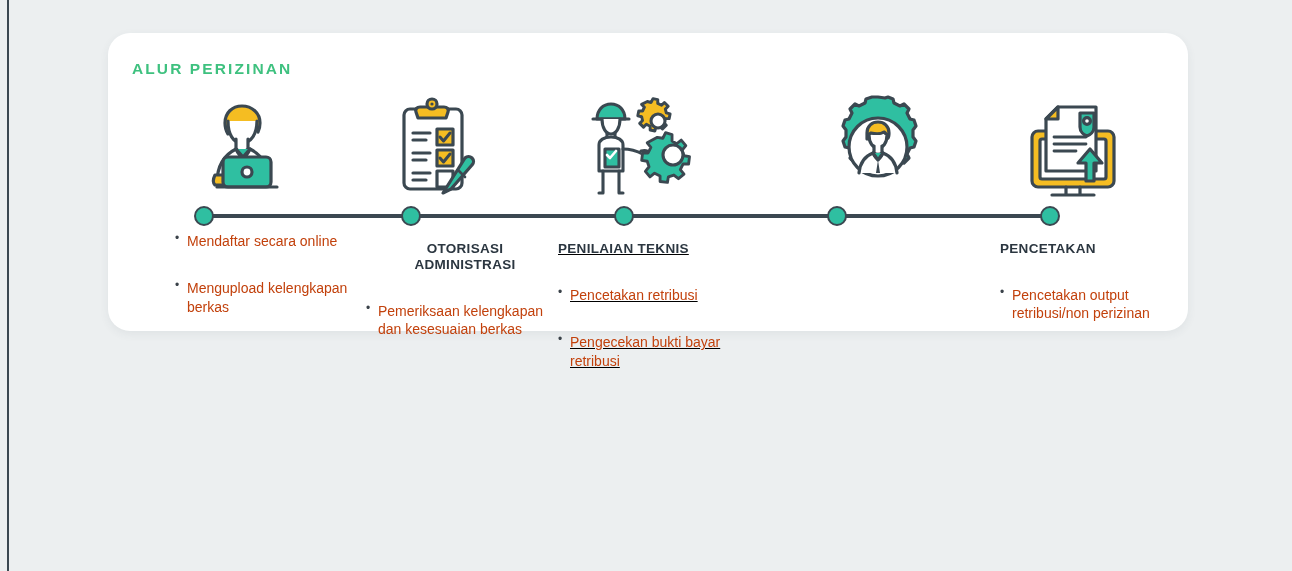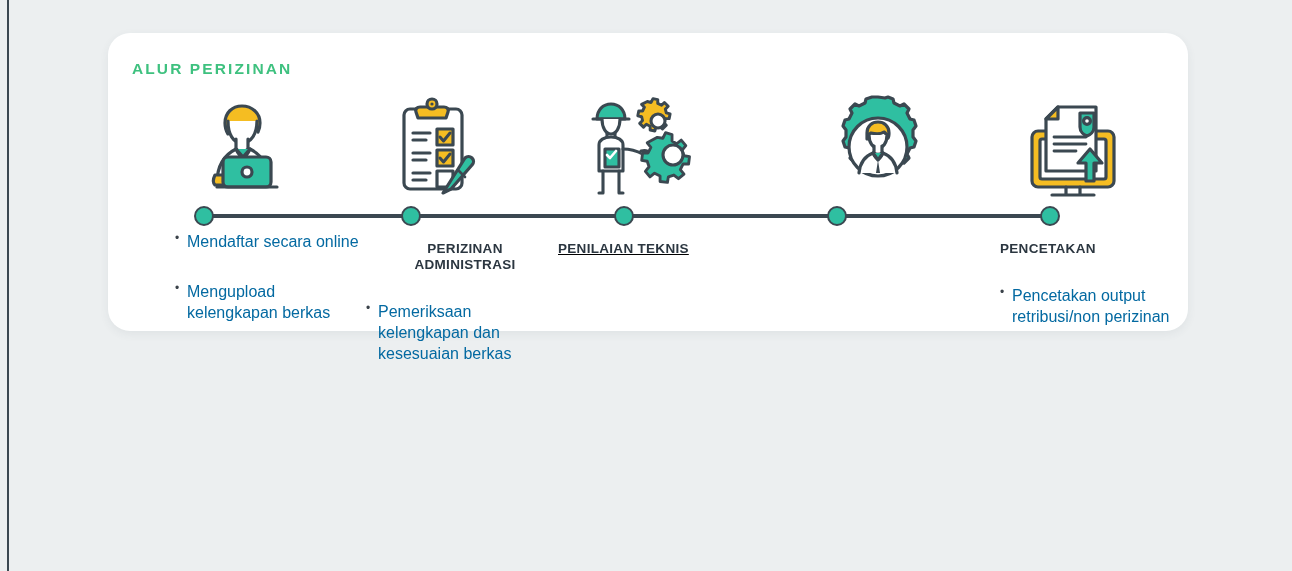--- a/index.html
+++ b/index.html
@@ -85,23 +85,23 @@
   }
   .step-head.center { text-align: center; }
   ul.step-list {
     margin: 7px 0 0 0;
     padding: 0;
     list-style: none;
   }
   ul.step-list li {
     position: relative;
     padding-left: 12px;
-    font-size: 16px;
+    font-size: 14px;
     line-height: 1.31;
-    color: #0369a1;
+    color: #c2410c;
     margin-bottom: 1px;
     margin-top: 29px;
   }
   ul.step-list li::before {
     content: "\2022";
     position: absolute;
     left: 0; top: -1px;
     color: #3a4249;
     font-size: 12px;
   }
@@ -202,21 +202,21 @@
               <rect x="51" y="57" width="16" height="16" fill="#f5bd22"></rect>
               <path d="M54 65l3.5 4 6.5-8" stroke="#3b4851" stroke-width="3"></path>
               <rect x="51" y="78" width="16" height="16" fill="#fff"></rect>
 
               <path d="M62 92l-5 8 8-4 21-24c2-2 2-5 0-7s-5-2-7 0z" fill="#2fbfa1"></path>
               <path d="M72 77l7 7" stroke="#3b4851" stroke-width="2.6"></path>
             </g>
           </svg>
         </div>
         <div class="step-head center">
-          <div>PERIZINAN</div>
+          <div>OTORISASI</div>
           <div>ADMINISTRASI</div>
         </div>
         <ul class="step-list">
           <li>Pemeriksaan kelengkapan dan kesesuaian berkas</li>
         </ul>
       </div>
 
       <div class="step" id="step-2">
         <div class="icon-wrap">
           <svg width="116" height="110" viewBox="0 0 116 110">
@@ -240,20 +240,24 @@
 
               <path d="M74 10l4 1 2-4 5 1-0 4 4 2 3-3 4 4-3 3 1 4 4 1-1 5-4 0-2 4 3 3-4 4-3-3-4 1-1 4-5-1 0-4-4-2-3 3-4-4 3-3-1-4-4-1 1-5 4 0 2-4-3-3z" fill="#f5bd22" transform="translate(-6,-1) scale(0.95)"></path>
               <circle cx="75" cy="28" r="7" fill="#fff"></circle>
 
               <path d="M96 46l6 1 3-6 7 2v7l5 3 5-4 5 6-4 5 2 6 6 1-1 8-6 0-3 6 4 5-6 5-5-4-6 2-1 6-8-1 0-6-6-3-5 4-5-6 4-5-2-6-6-1 1-8 6 0 3-6-4-5z" fill="#2fbfa1" transform="translate(-14,2) scale(0.92)"></path>
               <circle cx="90" cy="62" r="10" fill="#fff"></circle>
             </g>
           </svg>
         </div>
         <div class="step-head">PENILAIAN TEKNIS</div>
+        <ul class="step-list">
+          <li>Pencetakan retribusi</li>
+          <li>Pengecekan bukti bayar retribusi</li>
+        </ul>
       </div>
 
       <div class="step" id="step-3">
         <div class="icon-wrap">
           <svg width="104" height="110" viewBox="0 0 104 110">
             <g fill="none" stroke="#3b4851" stroke-width="3.2" stroke-linecap="round" stroke-linejoin="round">
 
               <path d="M52 4l7 1 3-1 5 2 1 4 6 3 4-2 5 5-2 4 3 6 4 1 2 6-3 4 0 7 3 4-2 6-4 1-3 6 2 4-5 5-4-2-6 3-1 4-6 2-4-3-7 0-4 3-6-2-1-4-6-3-4 2-5-5 2-4-3-6-4-1-2-6 3-4 0-7-3-4 2-6 4-1 3-6-2-4 5-5 4 2 6-3 1-4 6-2z" fill="#2fbfa1"></path>
               <circle cx="52" cy="54" r="29" fill="#fff"></circle>
 

